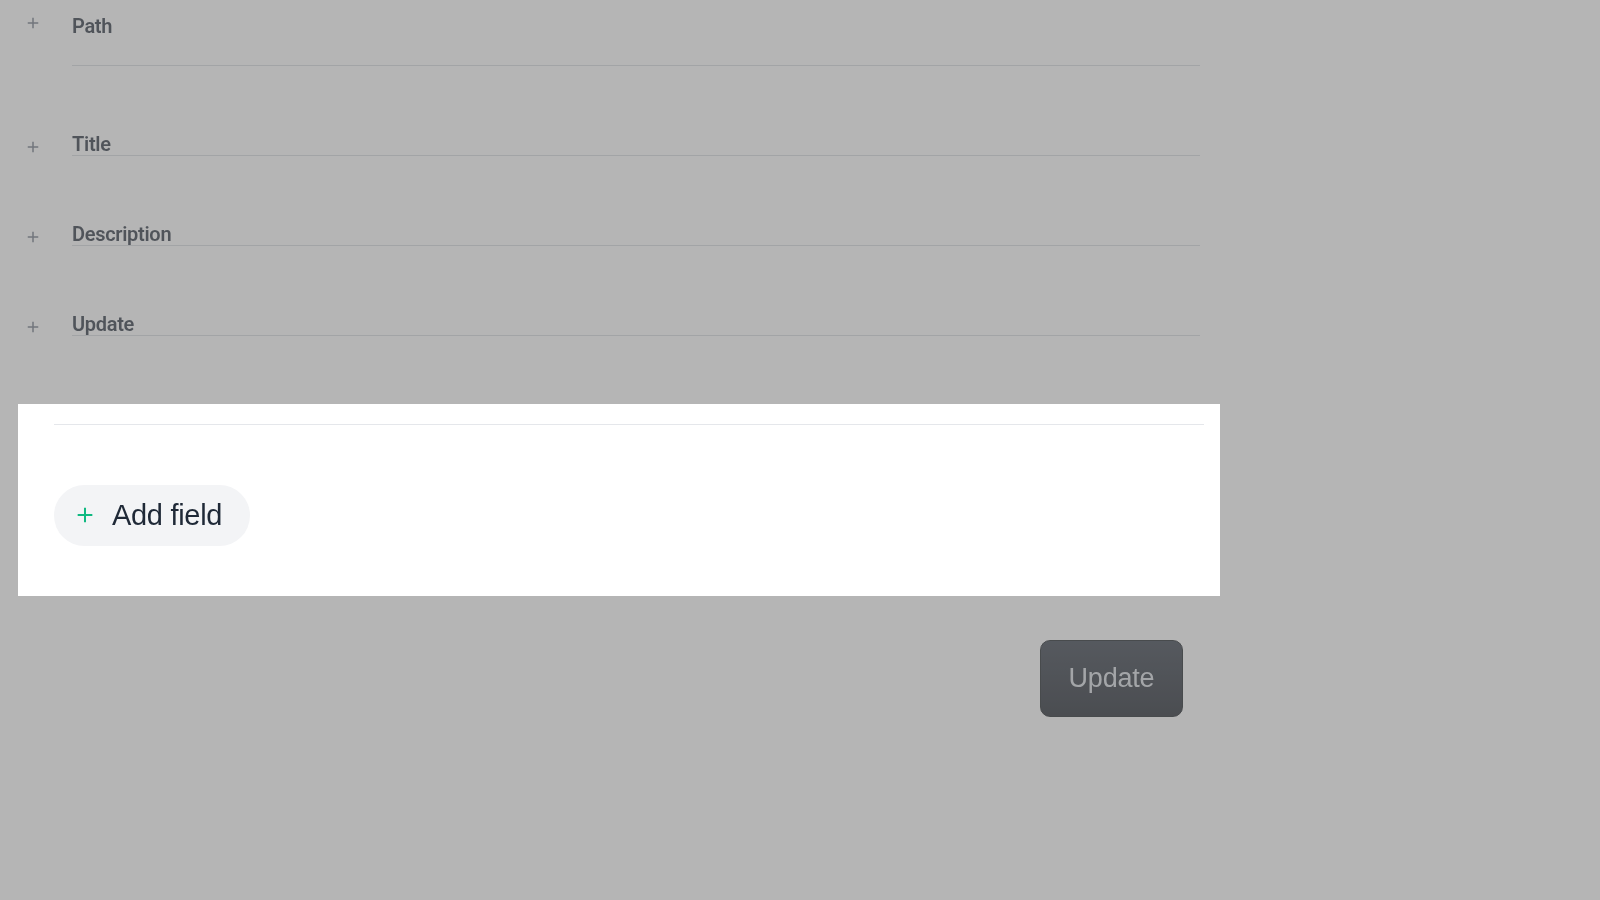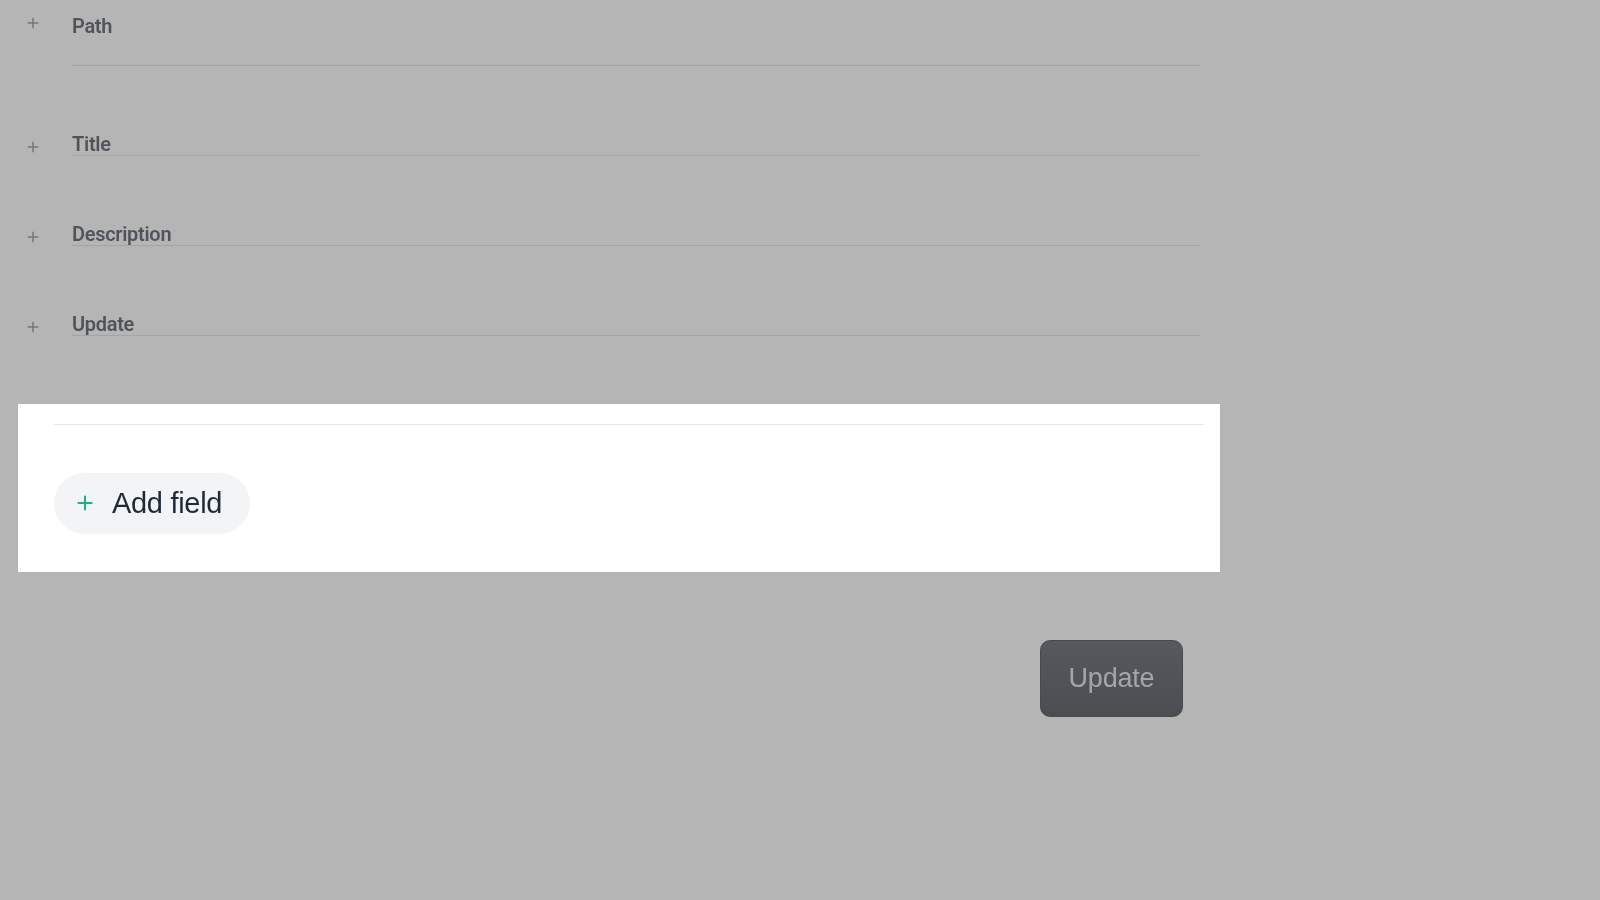--- a/index.html
+++ b/index.html
@@ -76,21 +76,21 @@
       right: 0;
       height: 1px;
       background: #d6d9de;
     }
     
     .highlighted-panel {
       position: absolute;
       top: 404px;
       left: 18px;
       width: 1202px;
-      height: 168px;
+      height: 192px;
       background: #ffffff;
       z-index: 20;
       display: flex;
       align-items: center;
       padding-left: 36px;
       padding-top: 30px;
     }
     
     .highlighted-panel .inner-divider {
       position: absolute;

